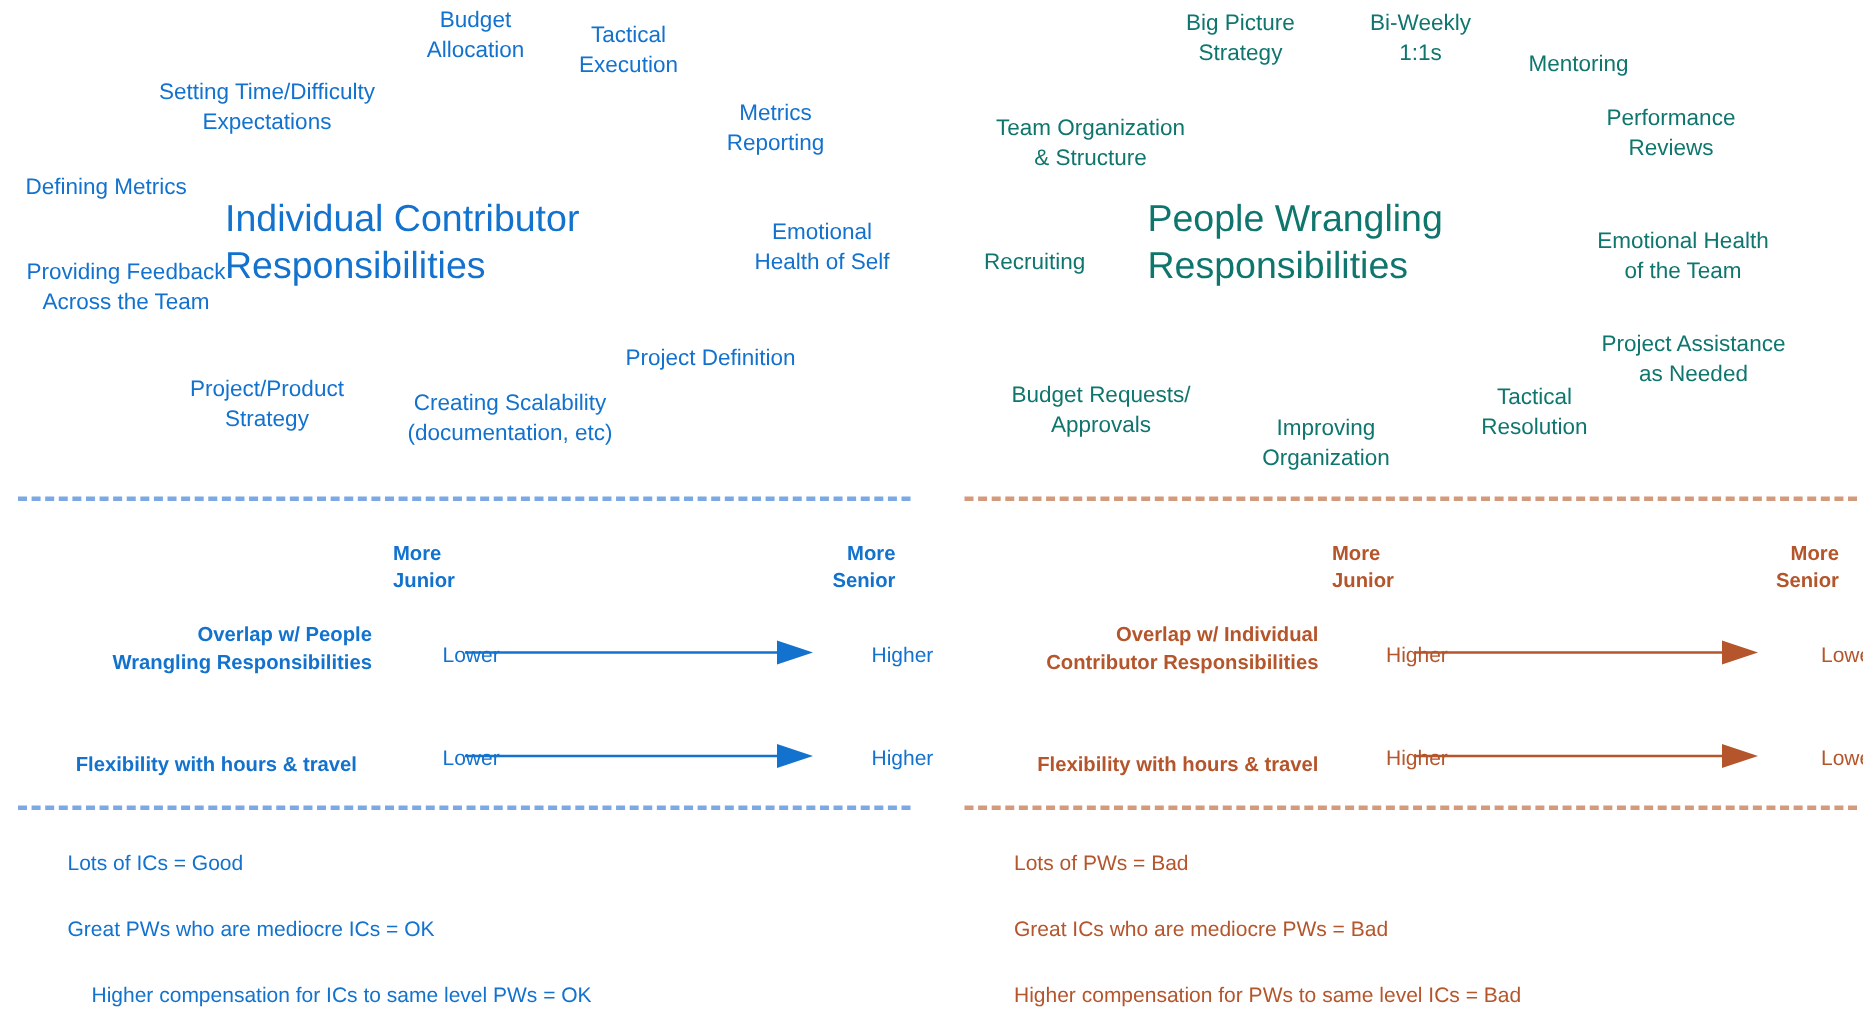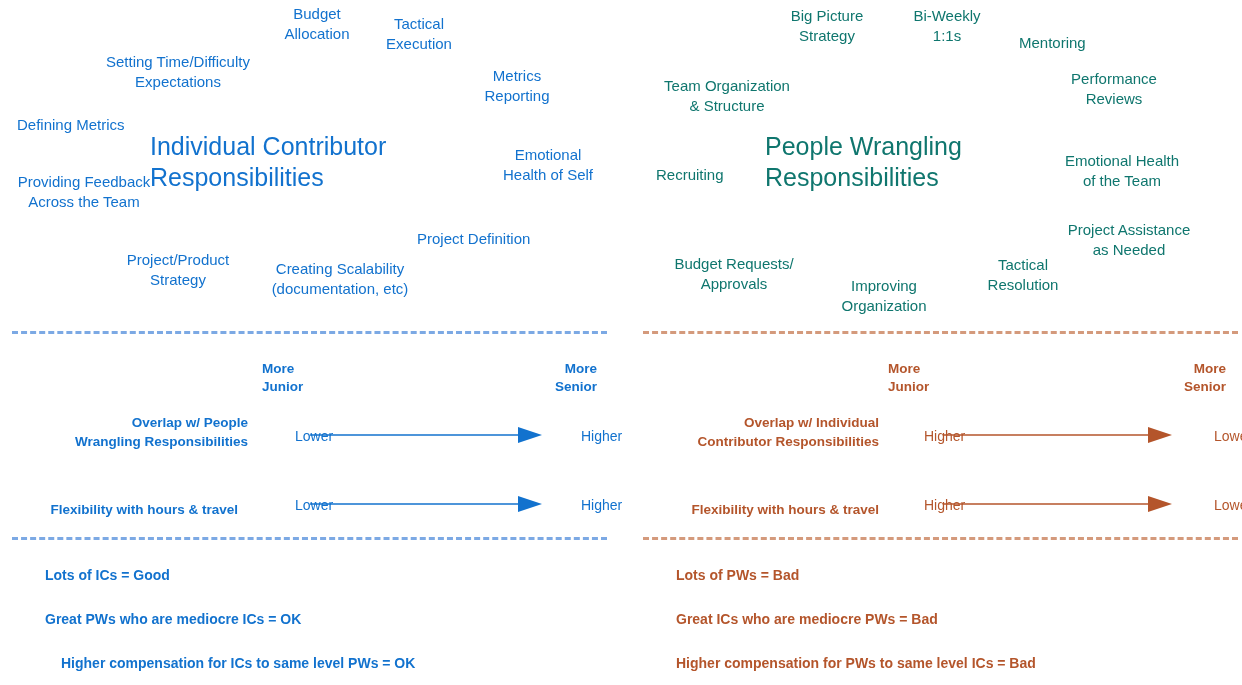--- a/index.html
+++ b/index.html
@@ -84,21 +84,21 @@
     margin-left: 35px;
   }
   #panel-ic .axis-label, #panel-ic .row-label, #panel-ic .end-label { color: #1272CE; }
   #panel-pw .axis-label, #panel-pw .row-label, #panel-pw .end-label { color: #B4552B; }
 
   .arrow-svg { position: absolute; display: block; }
 
   
   .conclusion {
     position: absolute;
-    font-weight: bold;
+    font-weight: normal;
     font-size: 14px;
     white-space: pre;
   }
   #panel-ic .conclusion { color: #1272CE; }
   #panel-pw .conclusion { color: #B4552B; }
 </style>
 </head>
 <body>
 
 <div id="canvas">

